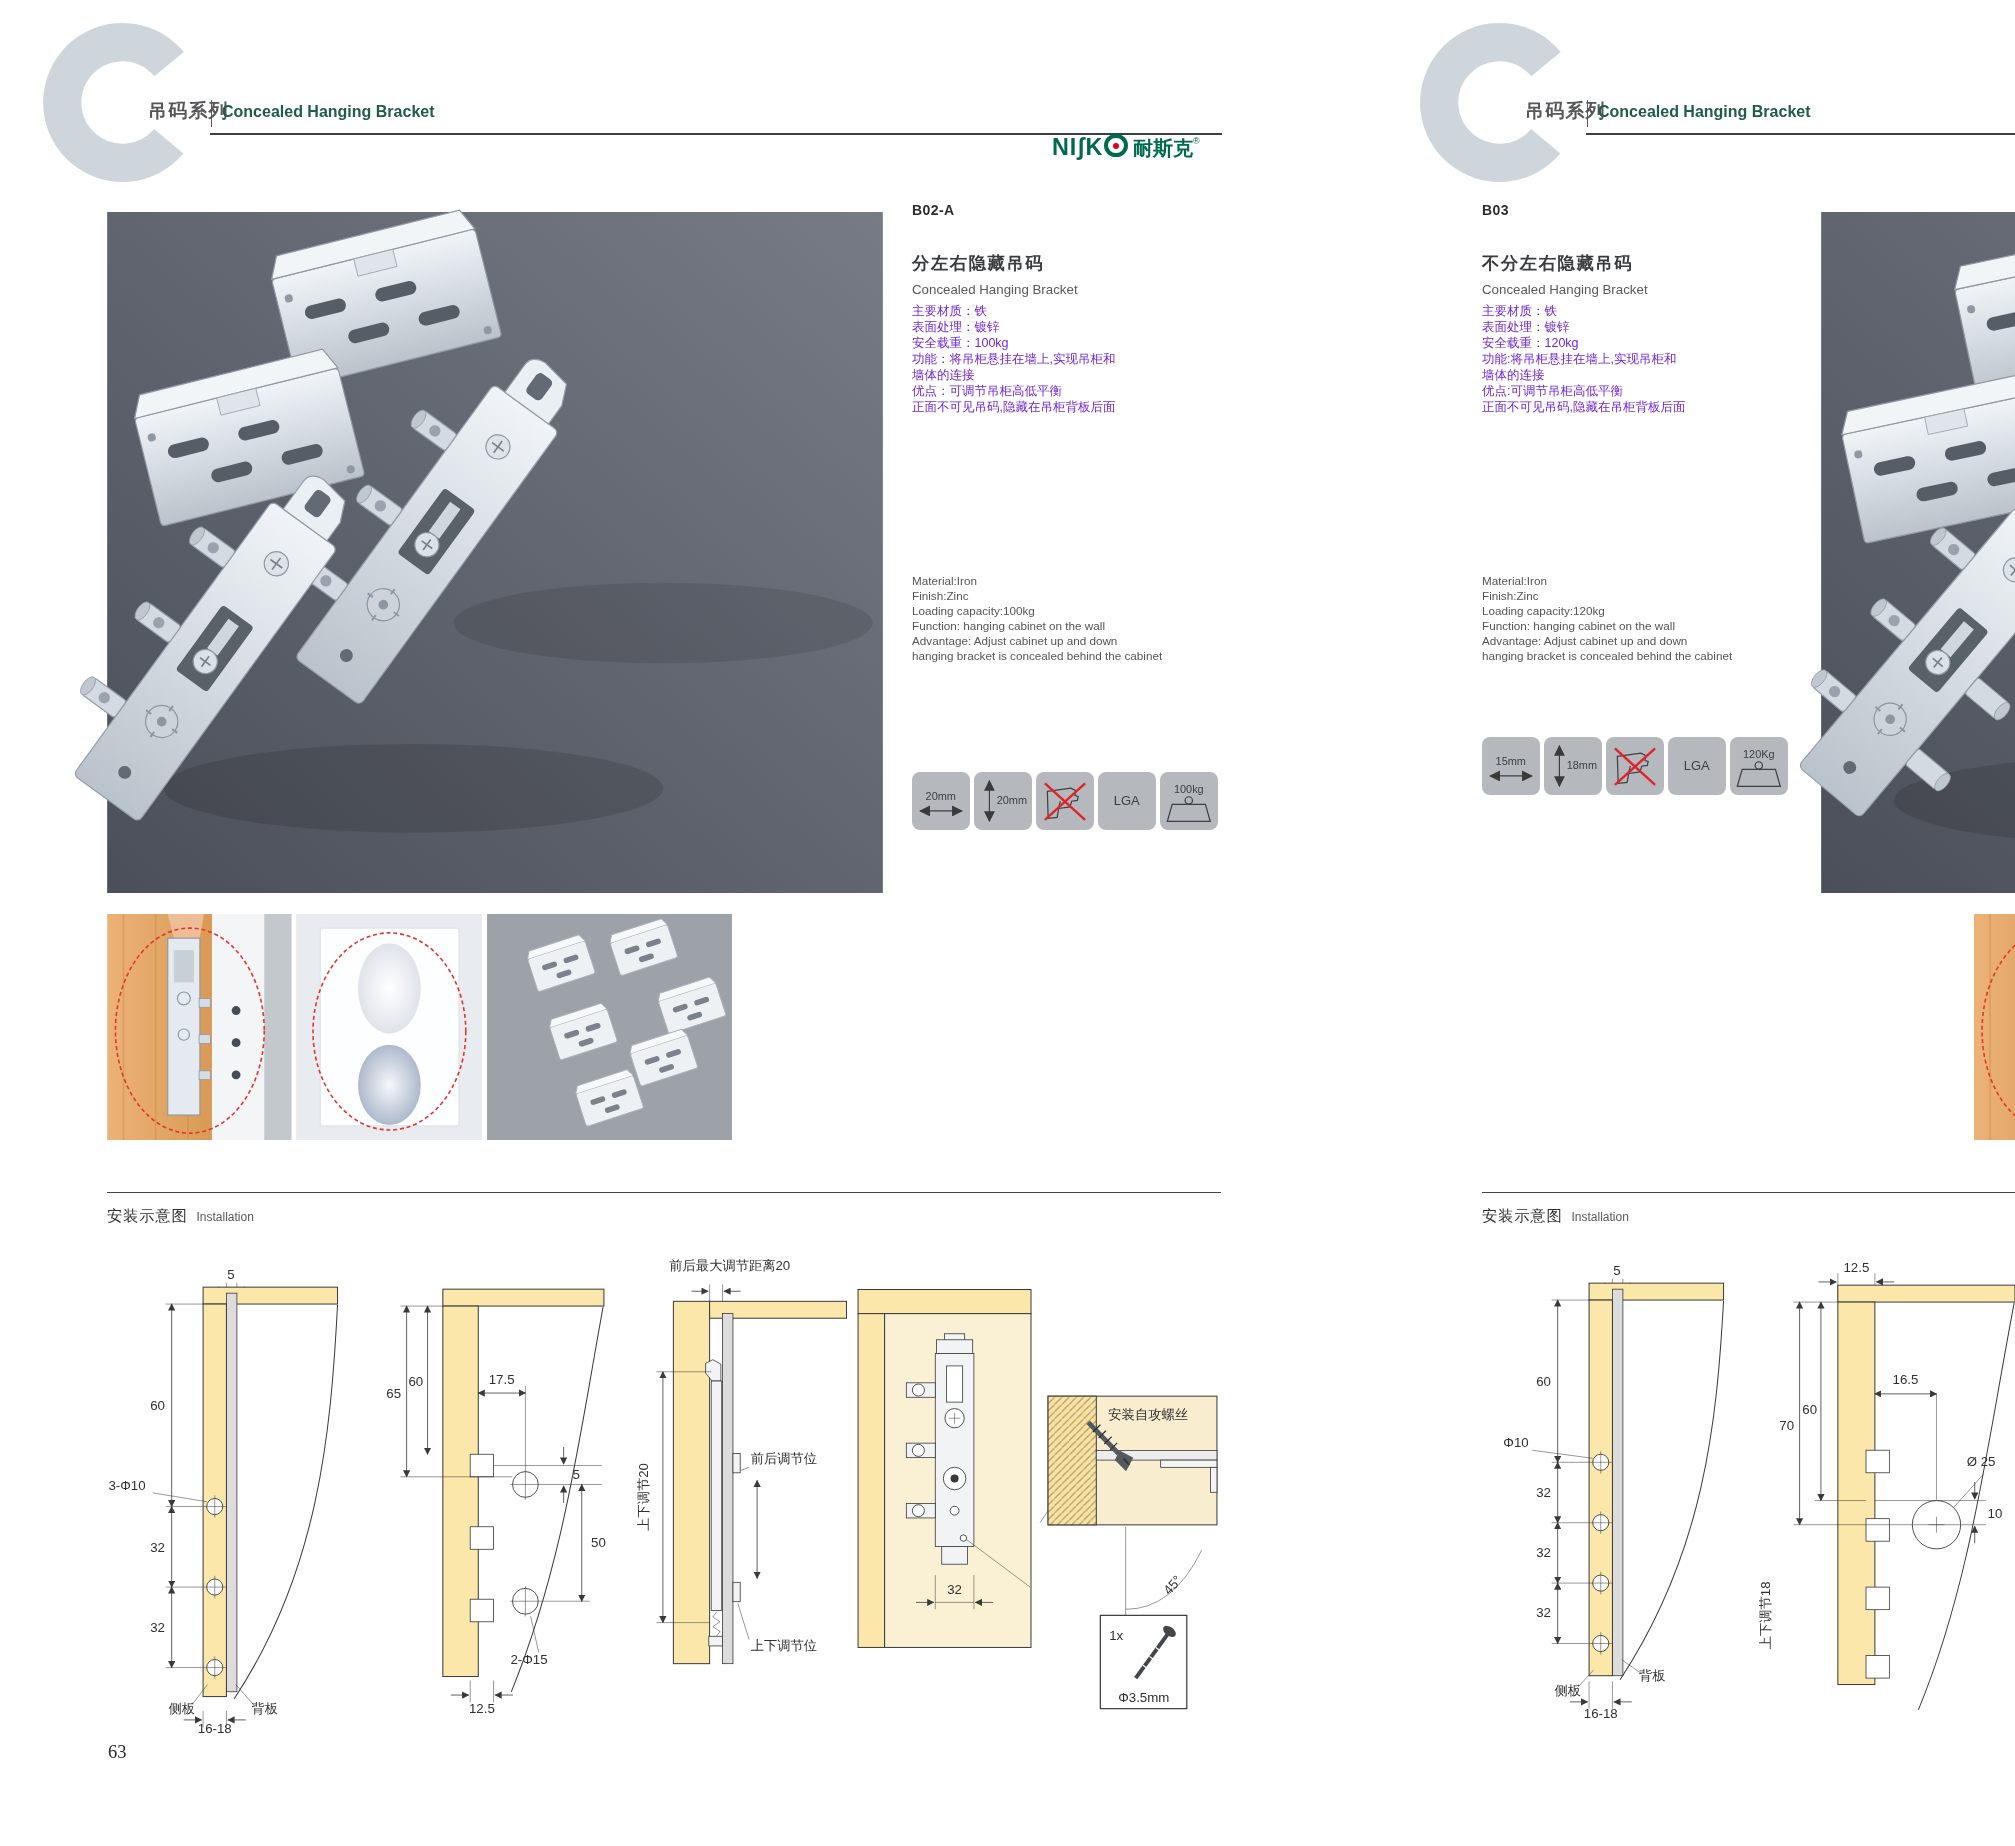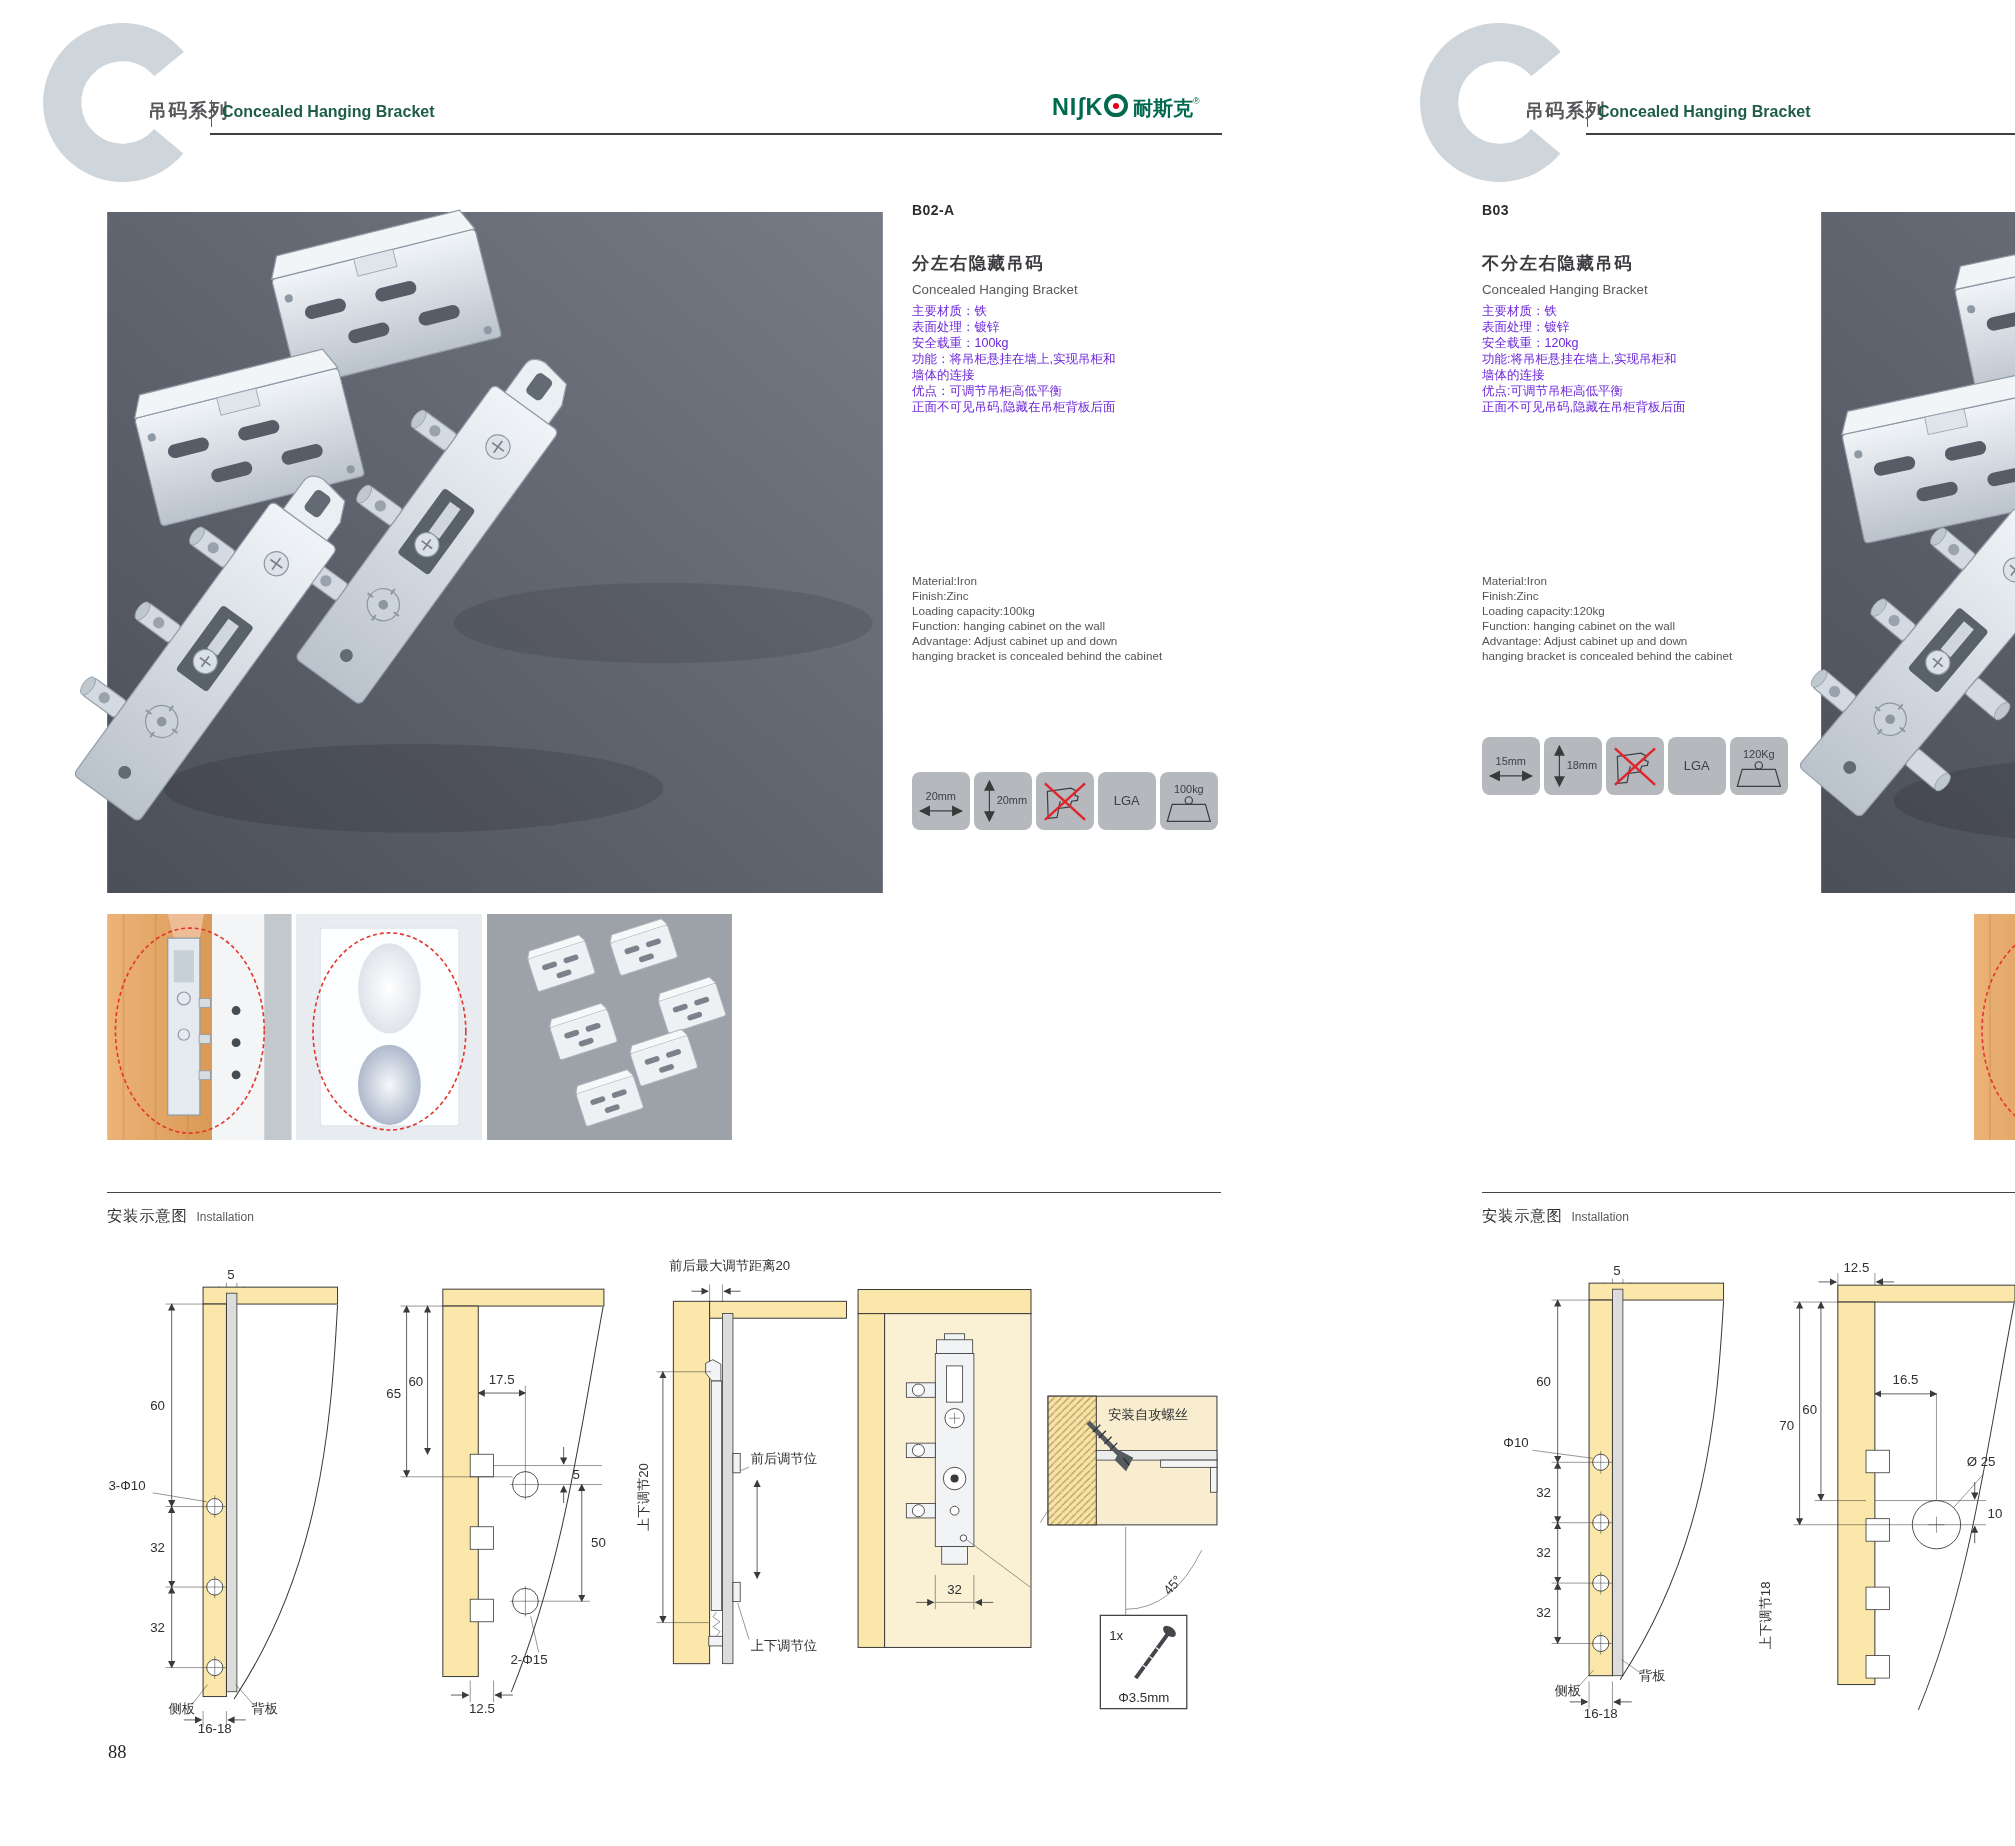--- a/index.html
+++ b/index.html
@@ -16,21 +16,21 @@
   .slotw{fill:#ffffff;stroke:#3a3a3a;stroke-width:2;}
   .hole{fill:#ffffff;stroke:#3a3a3a;stroke-width:2.2;}
   .dim{stroke:#3a3a3a;stroke-width:2;fill:none;}
   .thin{stroke:#3a3a3a;stroke-width:1.3;fill:none;}
   .out{fill:none;stroke:#3a3a3a;stroke-width:2.5;}
   
   .series-cn{font-size:19px;font-weight:700;color:#56575a;letter-spacing:1.2px;}
   .series-en{font-size:16px;font-weight:700;color:#1e5c4b;}
   .vbar{width:1.2px;height:26.6px;background:#5a5b5d;}
   .hrule{height:1.6px;background:#3e3f41;}
-  .logo{white-space:nowrap;}
+  .logo{white-space:nowrap;margin-top:40px;}
   .logo-latin{font-weight:700;color:#006a4e;font-size:23.4px;letter-spacing:0.8px;}
   .logo-cn{font-weight:700;color:#006a4e;font-size:20px;margin-left:4px;}
   .logo-reg{color:#006a4e;font-size:8.9px;vertical-align:11.3px;}
   .logo-o{display:inline-block;width:15.3px;height:15.3px;border:4.4px solid #006a4e;border-radius:50%;
           position:relative;margin:0 1.2px;vertical-align:-2.4px;}
   .logo-o::after{content:"";position:absolute;left:50%;top:50%;width:6.4px;height:6.4px;margin:-3.2px;
           background:#e60012;border-radius:50%;}
   
   .model{font-size:14px;font-weight:600;color:#2c2d30;letter-spacing:0.4px;}
   .title-cn{font-size:17.3px;font-weight:700;color:#3a3b3e;letter-spacing:1.6px;}
@@ -638,16 +638,16 @@
     <line class="thin" x1="505" y1="655" x2="688" y2="655"></line>
     <line class="dim" x1="660" y1="549" x2="660" y2="591" marker-end="url(#ma)"></line>
     <line class="dim" x1="660" y1="701" x2="660" y2="659" marker-end="url(#ma)"></line>
     <text x="692" y="638" class="dt" text-anchor="start">10</text>
     <line class="thin" x1="565" y1="330" x2="565" y2="593"></line>
     <line class="dim" x1="412" y1="330" x2="565" y2="330" marker-start="url(#ma)" marker-end="url(#ma)"></line>
     <text x="488" y="306" class="dt" text-anchor="middle">16.5</text>
     <text transform="rotate(-90 152 880)" x="152" y="880" class="dt" text-anchor="middle">上下调节18</text>
   </svg>
 
-  <div class="abs pageno" style="left:108px;top:1742px">88</div>
+  <div class="abs pageno" style="left:108px;top:1742px">63</div>
 
 </div>
 
 
 </body></html>

